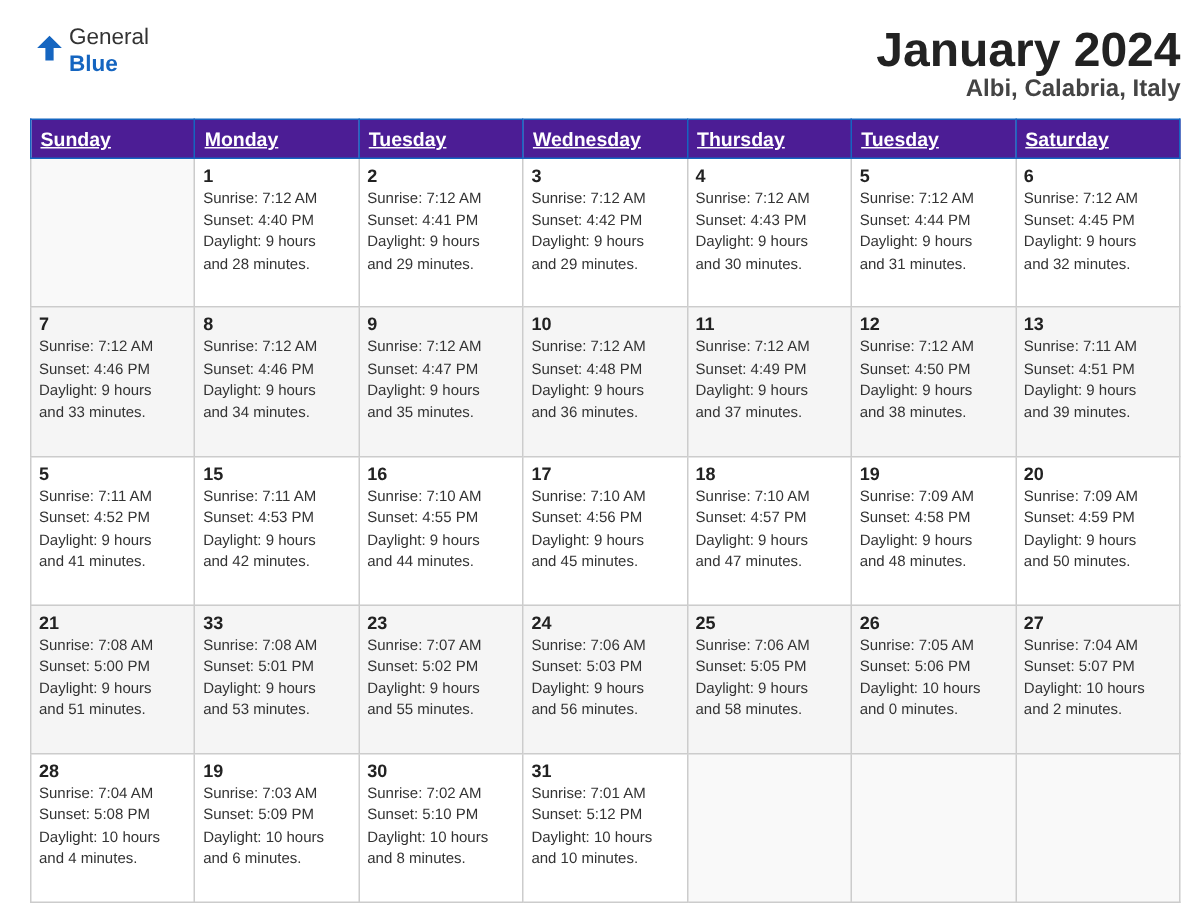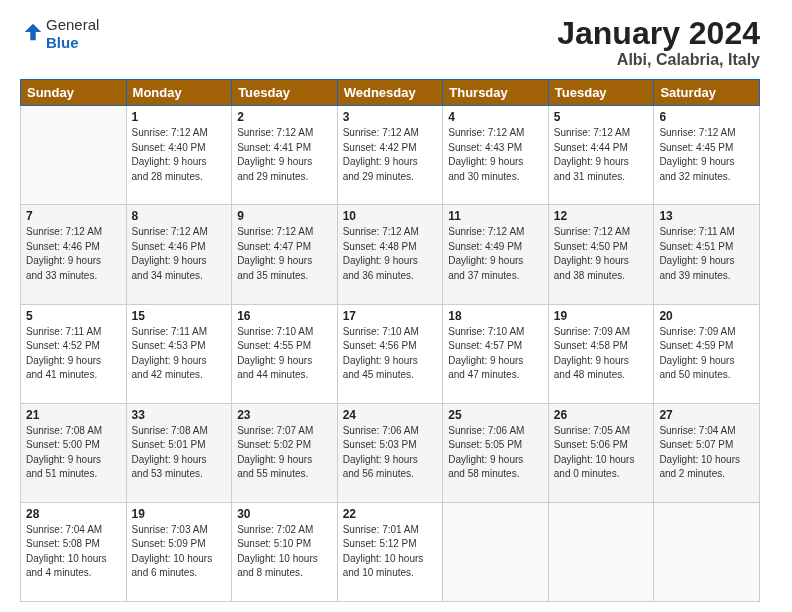--- a/index.html
+++ b/index.html
@@ -6,21 +6,21 @@
     body {
       width: 792px;
       height: 612px;
       font-family: Arial, sans-serif;
       background: #fff;
       overflow: hidden;
     }
     .page {
       width: 792px;
       height: 612px;
-      padding: 16px 32px 10px 20px;
+      padding: 16px 5px 10px 20px;
       display: flex;
       flex-direction: column;
     }
     .header {
       display: flex;
       justify-content: space-between;
       align-items: flex-start;
       margin-bottom: 10px;
     }
     .logo {
@@ -54,27 +54,28 @@
       color: #444;
     }
     .calendar {
       flex: 1;
       border: 1px solid #ccc;
       border-collapse: collapse;
       width: 100%;
       table-layout: fixed;
     }
     .calendar th {
-      background: #a16207;
+      background: #4c1d95;
       color: #fff;
       text-align: left;
       padding: 5px 6px;
       font-size: 13px;
       font-weight: bold;
       border: 1px solid #1565c0;
+      text-decoration: underline;
     }
     .calendar td {
       border: 1px solid #ccc;
       vertical-align: top;
       padding: 4px 5px;
       font-size: 10.5px;
       color: #222;
       height: 88px;
     }
     .day-num {
@@ -251,21 +252,21 @@
           </td>
           <td>
             <span class="day-num">19</span>
             <div class="cell-content">Sunrise: 7:03 AM<br>Sunset: 5:09 PM<br>Daylight: 10 hours<br>and 6 minutes.</div>
           </td>
           <td>
             <span class="day-num">30</span>
             <div class="cell-content">Sunrise: 7:02 AM<br>Sunset: 5:10 PM<br>Daylight: 10 hours<br>and 8 minutes.</div>
           </td>
           <td>
-            <span class="day-num">22</span>
+            <span class="day-num">31</span>
             <div class="cell-content">Sunrise: 7:01 AM<br>Sunset: 5:12 PM<br>Daylight: 10 hours<br>and 10 minutes.</div>
           </td>
           <td class="empty"></td>
           <td class="empty"></td>
           <td class="empty"></td>
         </tr>
       </tbody>
   </table>
 </div>
 

